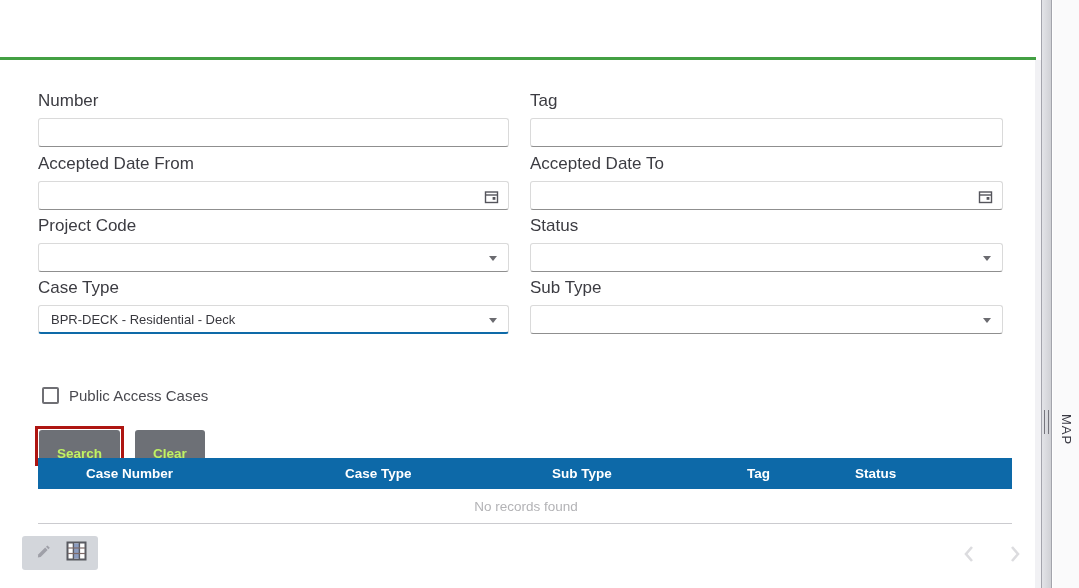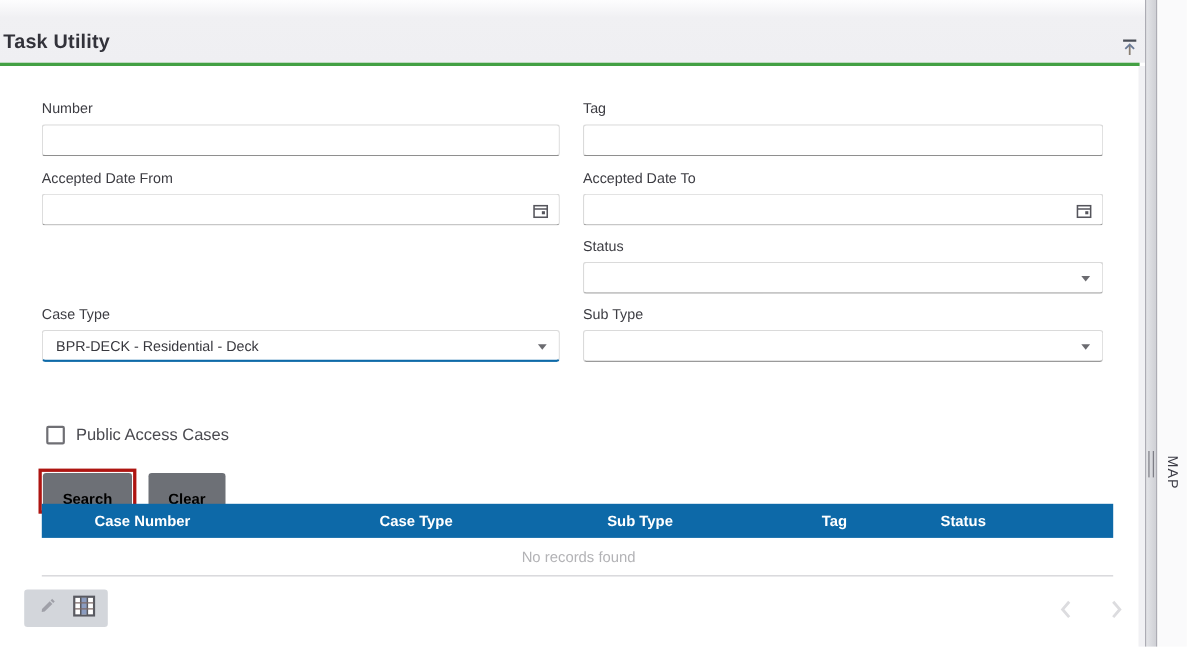--- a/index.html
+++ b/index.html
@@ -13,21 +13,21 @@
   }
   .page-title {
     position:absolute; left:3px; top:28px; font-size:18px; font-weight:600;
     color:#32323a; letter-spacing:0.2px;
   }
   .green-rule { position:absolute; left:0; top:57px; width:1036px; height:3px; background:#43a043; }
   .collapse-top { position:absolute; left:1019px; top:35px; width:16px; height:17px; cursor:pointer; }
 
   
   .field { position:absolute; }
-  .field .flabel { display:block; font-size:13px; color:#3c3c42; margin-bottom:7px; }
+  .field .flabel { display:block; font-size:17px; color:#3c3c42; margin-bottom:7px; }
   .fbox {
     position:relative; height:29px; background:#fff;
     border:1px solid #dadada; border-bottom:1px solid #8f8f8f; border-radius:3px;
     display:flex; align-items:center;
   }
   .fbox input {
     border:none; outline:none; background:transparent; width:100%; height:100%;
     font-family:"Liberation Sans", sans-serif; font-size:13px; color:#333; padding:0 12px;
   }
   .fbox.combo-active { border-bottom:2px solid #0e6aa8;text-align:right; }
@@ -43,21 +43,21 @@
   .col-r { left:530px; width:473px; }
   .row-1 { top:91px; } .row-2 { top:154px; } .row-3 { top:216px; } .row-4 { top:278px; }
 
   
   .chk-row { position:absolute; left:42px; top:387px; display:flex; align-items:center; }
   .chk-box { width:17px; height:17px; border:2px solid #6f6f74; border-radius:2px; background:#fff; }
   .chk-label { font-size:15px; color:#4a4a50; margin-left:10px; }
 
   
   .btn {
-    display:inline-block; background:#6d7076; color:#000000; font-weight:700;
+    display:inline-block; background:#6d7076; color:#bef264; font-weight:700;
     font-size:13.5px; font-family:"Liberation Sans", sans-serif;
     border:none; border-radius:3px; height:27px; padding:16px 18px; cursor:pointer;
   }
   .red-wrap { position:absolute; left:35px; top:426px; border:3px solid #ae1511; padding:1px; background:transparent; }
   .clear-pos { position:absolute; left:135px; top:430px; }
 
   
   .grid-head {
     position:absolute; left:38px; top:458px; width:974px; height:31px;
     background:#0d69a8; color:#fff;
@@ -94,32 +94,20 @@
   .side-label {
     position:absolute; left:6px; top:414px; writing-mode:vertical-rl;
     font-size:13px; color:#3a3a44; letter-spacing:1px; cursor:pointer;
   }
 </style>
 </head>
 <body>
 
 <div class="screen">
 
-  <div class="titleband">
-    <div class="page-title">Task Utility</div>
-    <div class="collapse-top">
-      <span>
-        <svg width="16" height="17" viewBox="0 0 16 17">
-          <line x1="2" y1="2" x2="14" y2="2" stroke="#4a4e57" stroke-width="2"></line>
-          <line x1="8" y1="6" x2="8" y2="15" stroke="#8a7f72" stroke-width="1.6"></line>
-          <polyline points="4,9.5 8,5.5 12,9.5" fill="none" stroke="#6b7b97" stroke-width="1.6"></polyline>
-        </svg>
-      </span>
-    </div>
-  </div>
   <div class="green-rule"></div>
 
   <div class="field col-l row-1">
     <span class="flabel">Number</span>
     <div class="fbox">
       <input type="text" value="" style="">
     </div>
   </div>
   <div class="field col-r row-1">
     <span class="flabel">Tag</span>
@@ -148,20 +136,27 @@
       <span class="cal-icon">
         <svg width="15" height="15" viewBox="0 0 15 15">
           <rect x="1.5" y="3" width="12" height="10.5" fill="none" stroke="#55555c" stroke-width="1.4"></rect>
           <line x1="1.5" y1="6" x2="13.5" y2="6" stroke="#55555c" stroke-width="1.4"></line>
           <rect x="8.6" y="8" width="2.8" height="2.8" fill="#55555c"></rect>
         </svg>
       </span>
     </div>
   </div>
 
+  <div class="field col-l row-3">
+    <span class="flabel">Project Code</span>
+    <div class="fbox">
+      <span class="combo-text"></span>
+      <span class="caret-icon"></span>
+    </div>
+  </div>
   <div class="field col-r row-3">
     <span class="flabel">Status</span>
     <div class="fbox">
       <span class="combo-text"></span>
       <span class="caret-icon"></span>
     </div>
   </div>
 
   <div class="field col-l row-4">
     <span class="flabel">Case Type</span>

